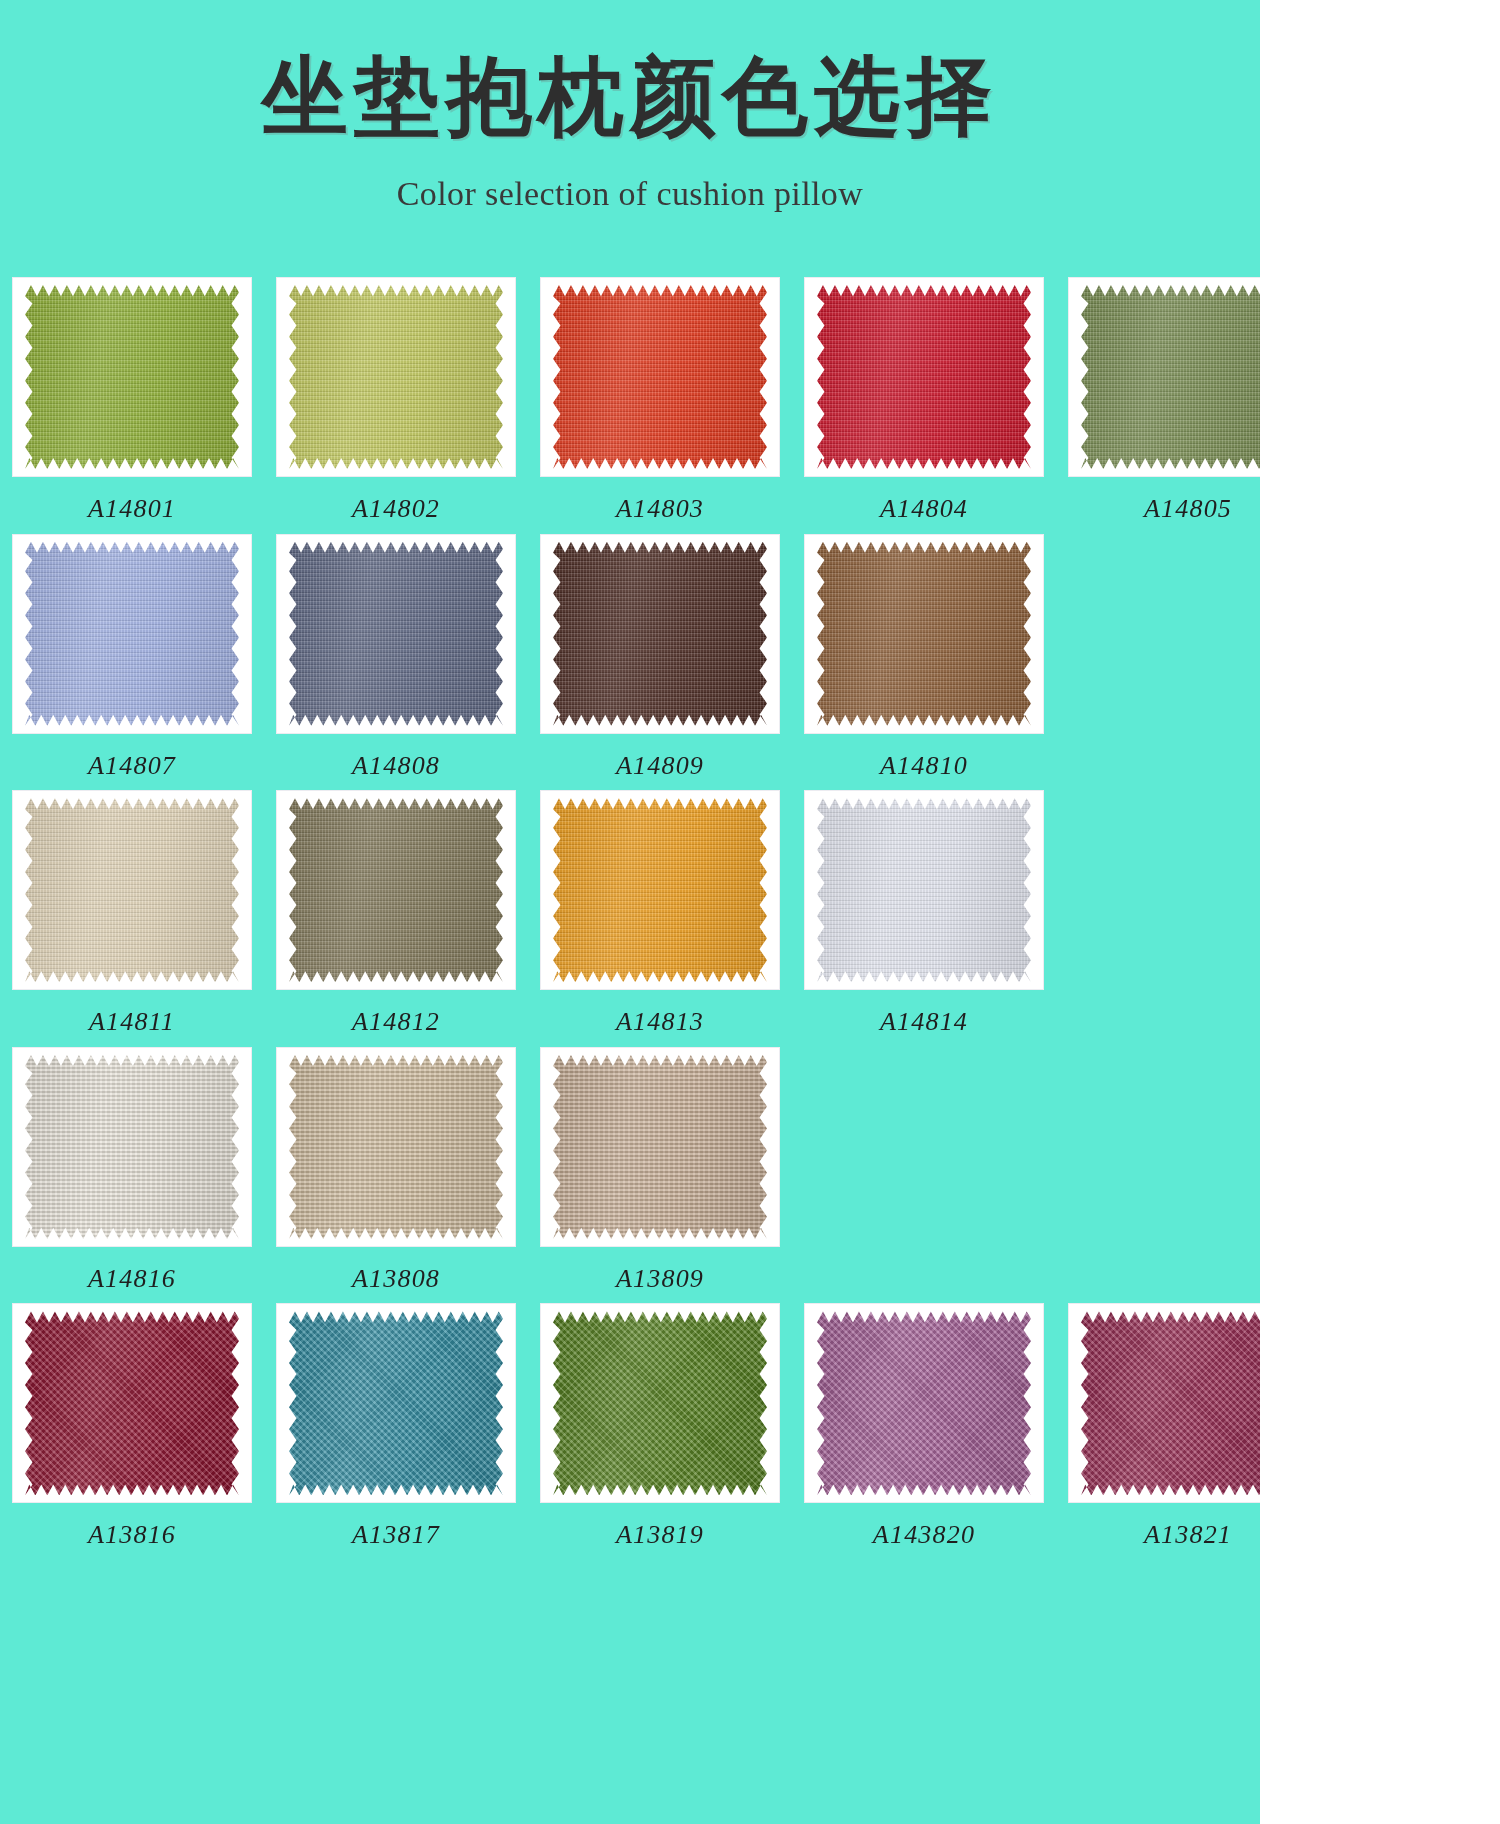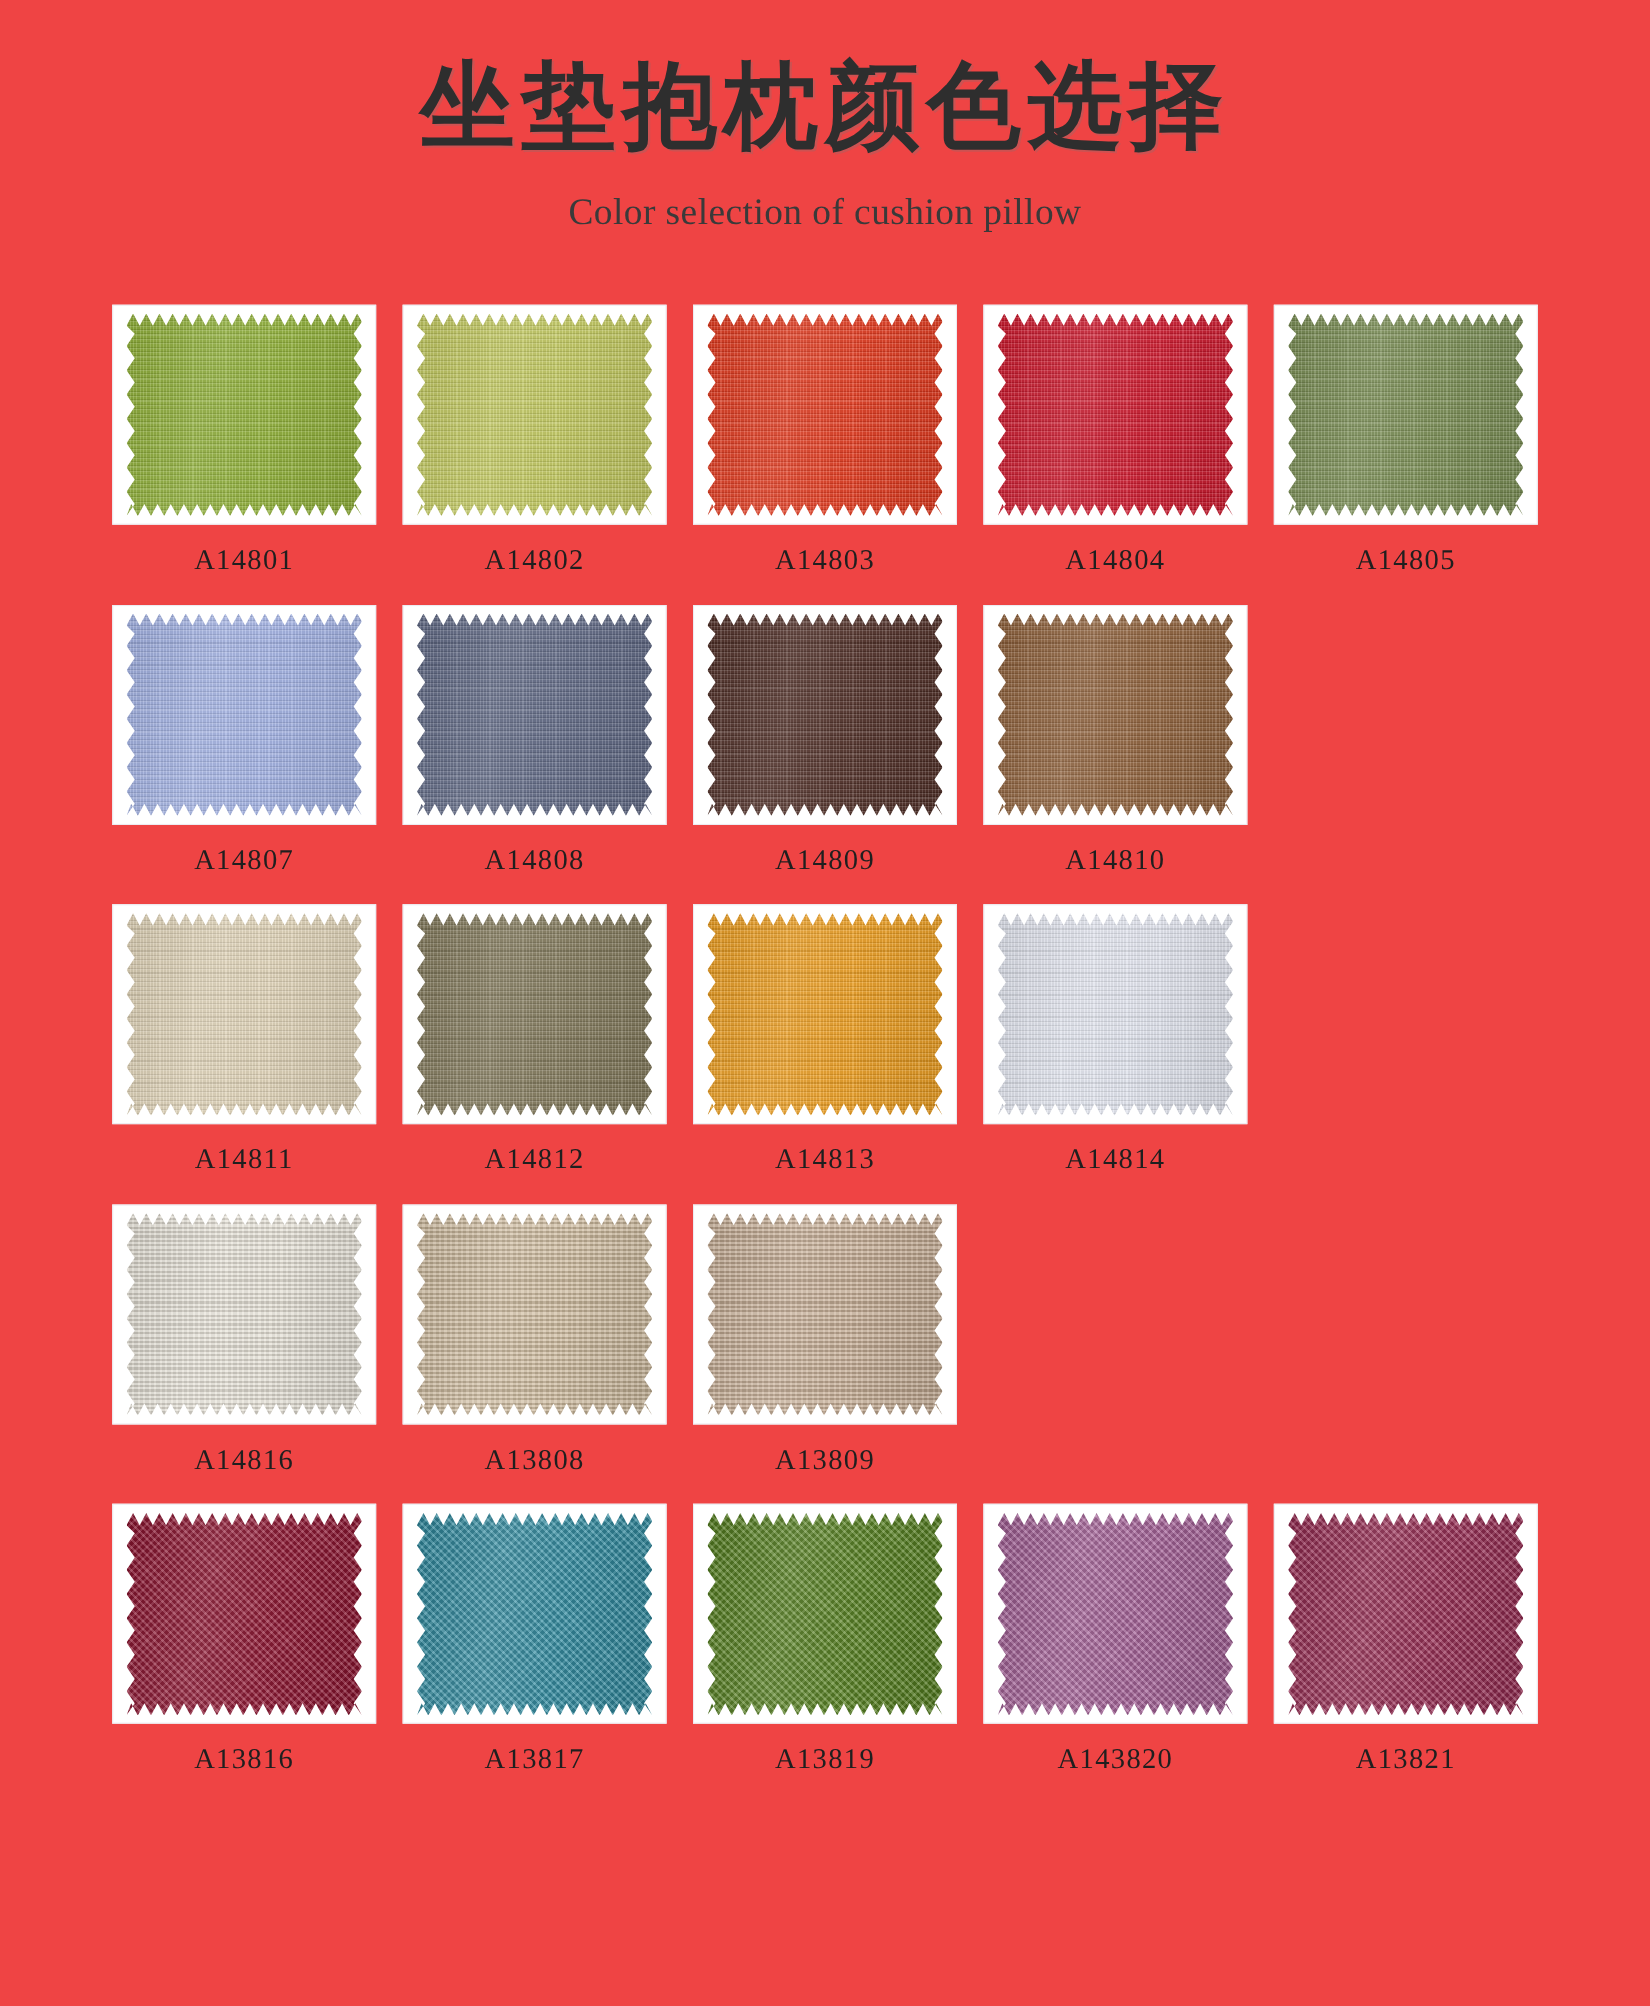--- a/index.html
+++ b/index.html
@@ -10,23 +10,23 @@
     background: #ffffff;
   }
   body {
     width: 1500px;
     min-height: 1824px;
     font-family: "Liberation Serif", "DejaVu Serif", serif;
     -webkit-font-smoothing: antialiased;
   }
 
   .page {
-    width: 1500px;
+    width: 1260px;
     min-height: 1824px;
-    background: #ef4444;
+    background: #5eead4;
     position: relative;
     overflow: hidden;
   }
 
   
   .header {
     width: 100%;
     padding-top: 48px;
     text-align: center;
   }
@@ -50,21 +50,22 @@
     letter-spacing: 0.4px;
     margin: 30px 0 0 0;
   }
 
   
   .swatch-grid {
     margin: 52px auto 12px auto;
     width: 1320px;
     display: flex;
     flex-direction: column;
-    gap: 16px;
+    gap: 0px;
+    font-style: italic;
   }
   .swatch-row {
     display: flex;
     flex-direction: row;
     justify-content: flex-start;
     gap: 0px;
   }
   .swatch-cell {
     width: 264px;
     padding: 0;

